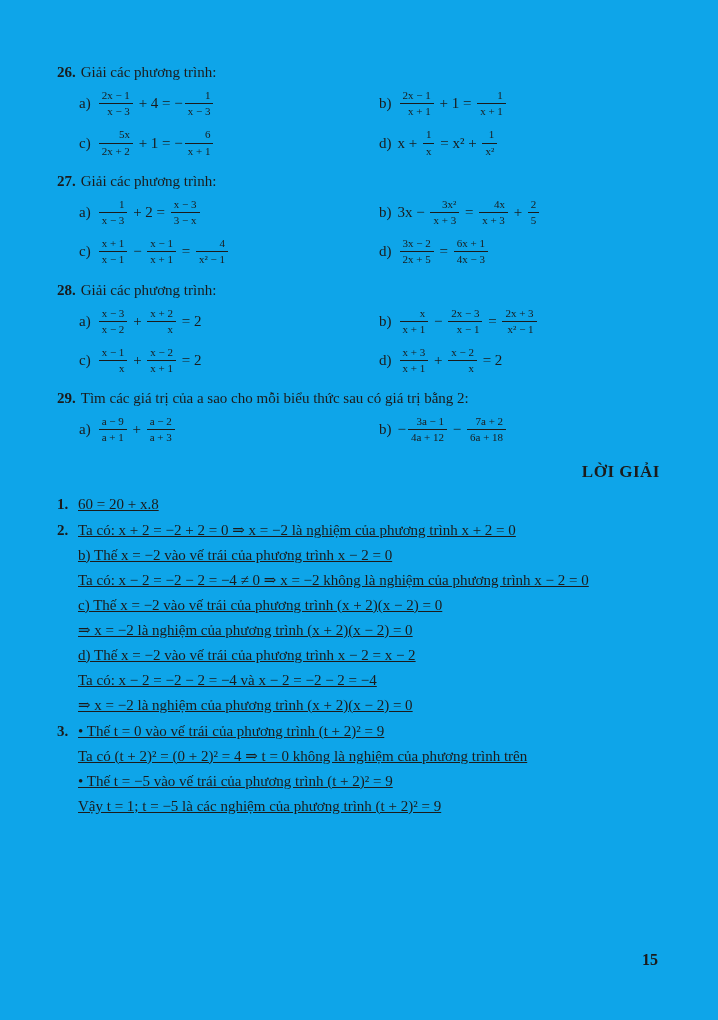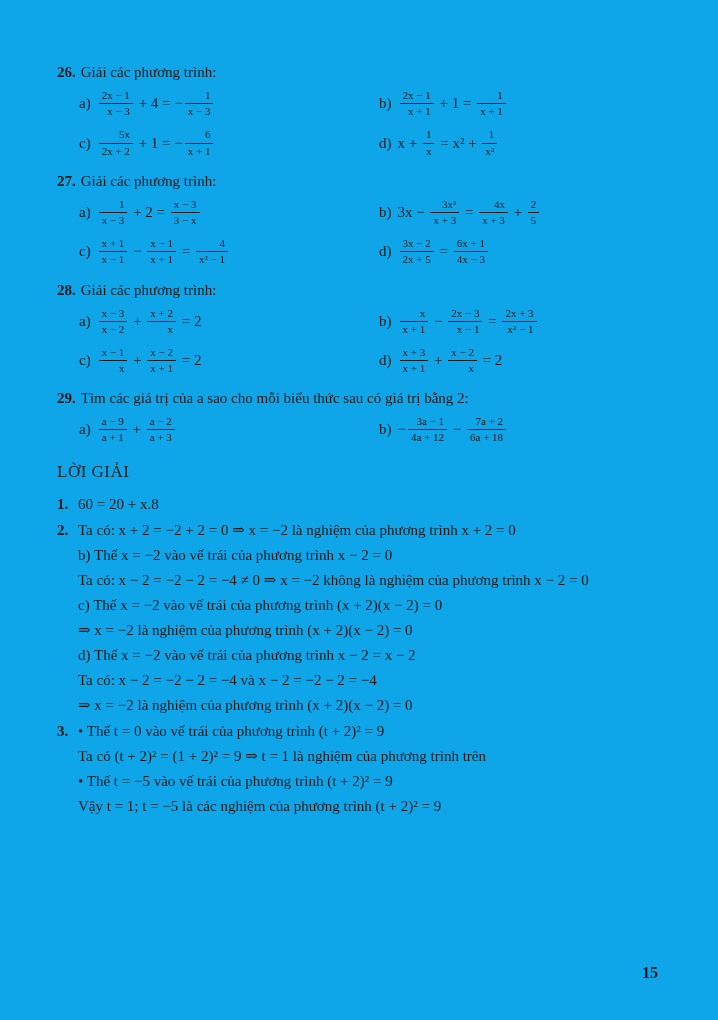--- a/index.html
+++ b/index.html
@@ -38,45 +38,46 @@
     display:inline-block;
     vertical-align:middle;
     text-align:right;
     margin:0 2px;
     font-size:11px;
     line-height:1.2;
   }
   .frac .num{display:block;padding:0 3px 1px 3px;border-bottom:1px solid #1b1b1b;}
   .frac .den{display:block;padding:1px 3px 0 3px;}
   .solutions-heading{
-    text-align:left;
-    font-weight:normal;
+    text-align:right;
+    font-weight:bold;
     font-size:17px;
     margin:12px 0 10px 0;
     letter-spacing:0.5px;
   }
   .solution-block{
     position:relative;
     padding-left:21px;
     margin-bottom:1px;
   }
   .solution-number{
     position:absolute;
     left:0;top:0;
     font-weight:bold;
     line-height:25px;
   }
   .solution-line{
     line-height:25px;
     white-space:nowrap;
+    text-decoration:underline;
   }
   .page-number{
     position:absolute;
     right:60px;
-    bottom:38px;
+    bottom:51px;
     font-weight:bold;
     font-size:16px;
   }
 </style>
 </head>
 <body>
 
 <div class="page">
   <div class="problems" id="problems">
       <div class="problem">
@@ -330,19 +331,19 @@
         <div class="solution-line">Ta có: x − 2 = −2 − 2 = −4 ≠ 0 ⇒ x = −2 không là nghiệm của phương trình x − 2 = 0</div>
         <div class="solution-line">c) Thế x = −2 vào vế trái của phương trình (x + 2)(x − 2) = 0</div>
         <div class="solution-line">⇒ x = −2 là nghiệm của phương trình (x + 2)(x − 2) = 0</div>
         <div class="solution-line">d) Thế x = −2 vào vế trái của phương trình x − 2 = x − 2</div>
         <div class="solution-line">Ta có: x − 2 = −2 − 2 = −4 và x − 2 = −2 − 2 = −4</div>
         <div class="solution-line">⇒ x = −2 là nghiệm của phương trình (x + 2)(x − 2) = 0</div>
       </div>
       <div class="solution-block">
         <span class="solution-number">3.</span>
         <div class="solution-line">• Thế t = 0 vào vế trái của phương trình (t + 2)² = 9</div>
-        <div class="solution-line">Ta có (t + 2)² = (1 + 2)² = 9 ⇒ t = 1 là nghiệm của phương trình trên</div>
+        <div class="solution-line">Ta có (t + 2)² = (0 + 2)² = 4 ⇒ t = 0 không là nghiệm của phương trình trên</div>
         <div class="solution-line">• Thế t = −5 vào vế trái của phương trình (t + 2)² = 9</div>
         <div class="solution-line">Vậy t = 1; t = −5 là các nghiệm của phương trình (t + 2)² = 9</div>
       </div>
     </div>
   <div class="page-number">15</div>
 </div>
 
 </body></html>

